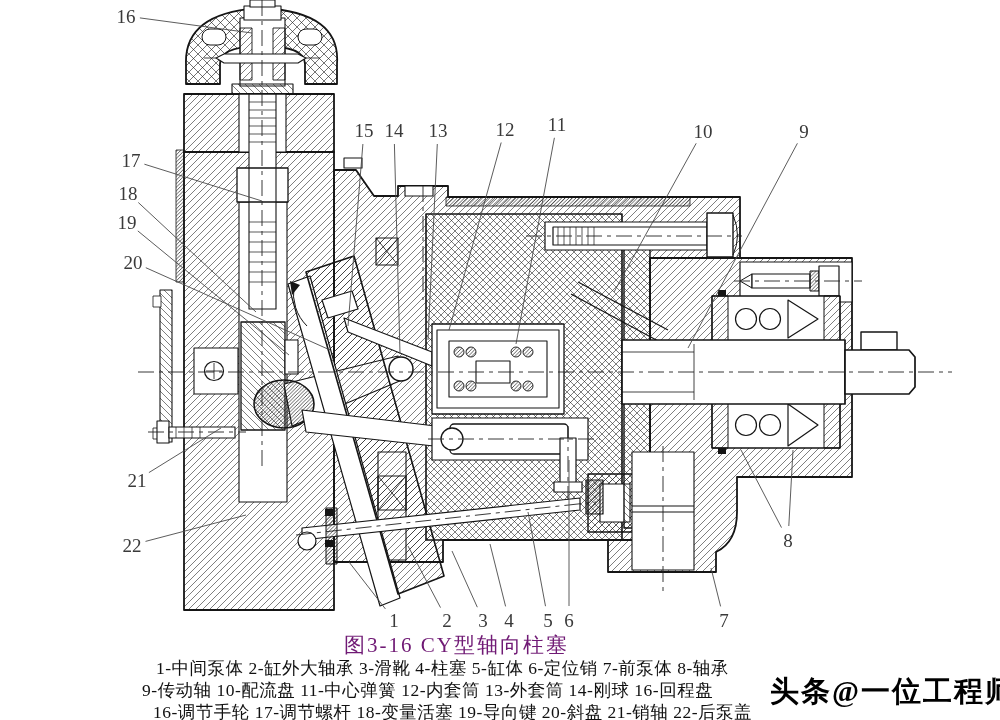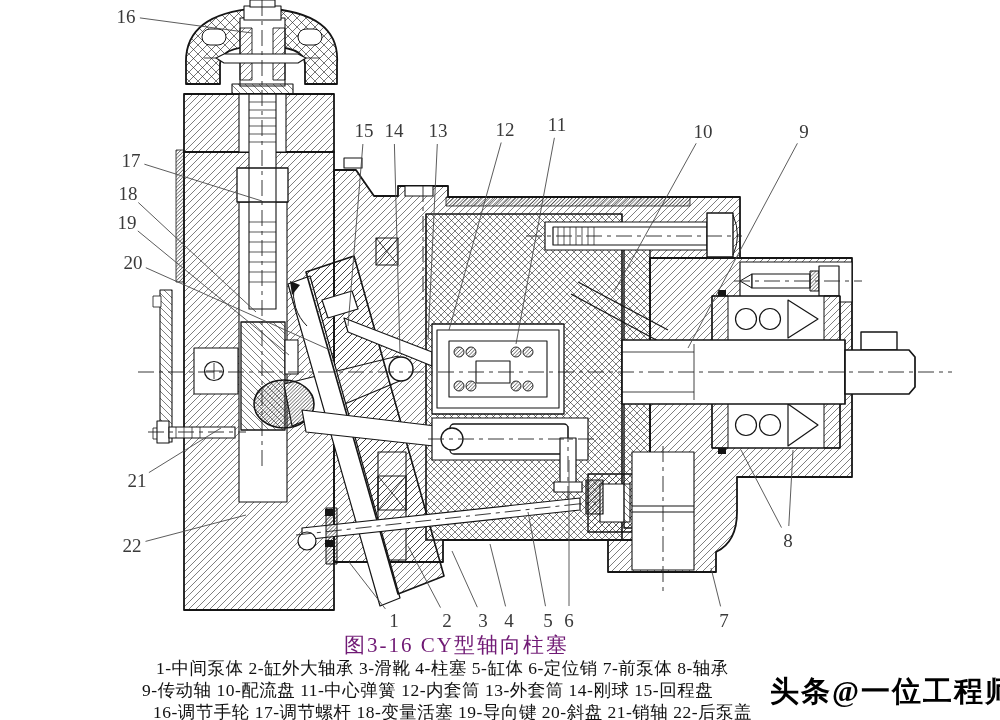--- a/index.html
+++ b/index.html
@@ -272,17 +272,17 @@
         <text x="133" y="268.5" class="callout">20</text>
         <line x1="148.9" y1="472.6" x2="221" y2="428" class="leader"></line>
         <text x="137" y="486.5" class="callout">21</text>
         <line x1="145.5" y1="541.4" x2="246" y2="515" class="leader"></line>
         <text x="132" y="551.5" class="callout">22</text>
       </g>
 </svg>
 
 <div class="caption">图3-16  CY型轴向柱塞</div>
 <div class="plist pl1">1-中间泵体 2-缸外大轴承 3-滑靴 4-柱塞 5-缸体 6-定位销 7-前泵体 8-轴承</div>
-<div class="plist pl2">9-传动轴 10-配流盘 11-中心弹簧 12-内套筒 13-外套筒 14-刚球 15-回程盘</div>
+<div class="plist pl2">9-传动轴 10-配流盘 11-中心弹簧 12-内套筒 13-外套筒 14-刚球 16-回程盘</div>
 <div class="plist pl3">16-调节手轮 17-调节螺杆 18-变量活塞 19-导向键 20-斜盘 21-销轴 22-后泵盖</div>
 <div class="watermark">头条@一位工程师</div>
 
 </div>
 
 </body></html>

